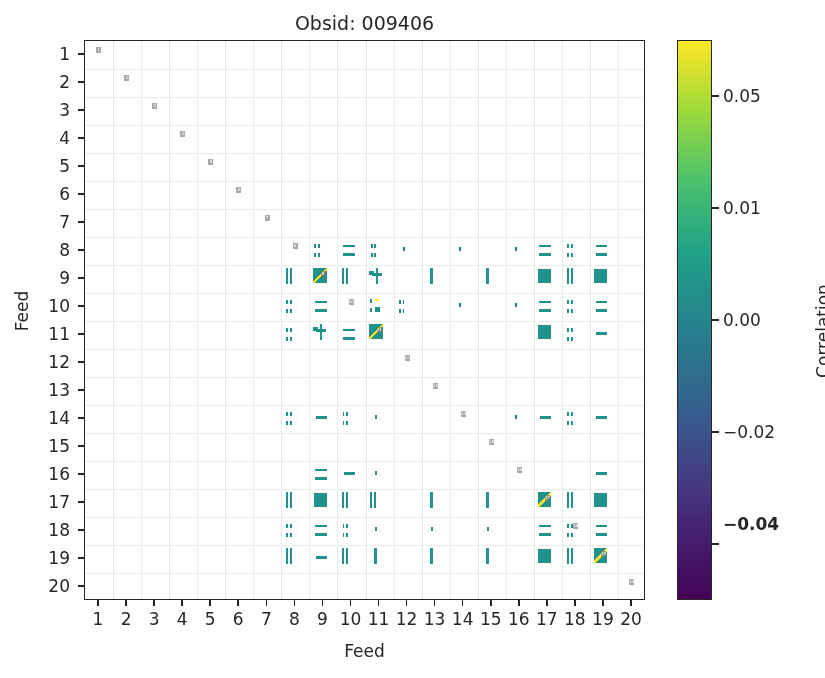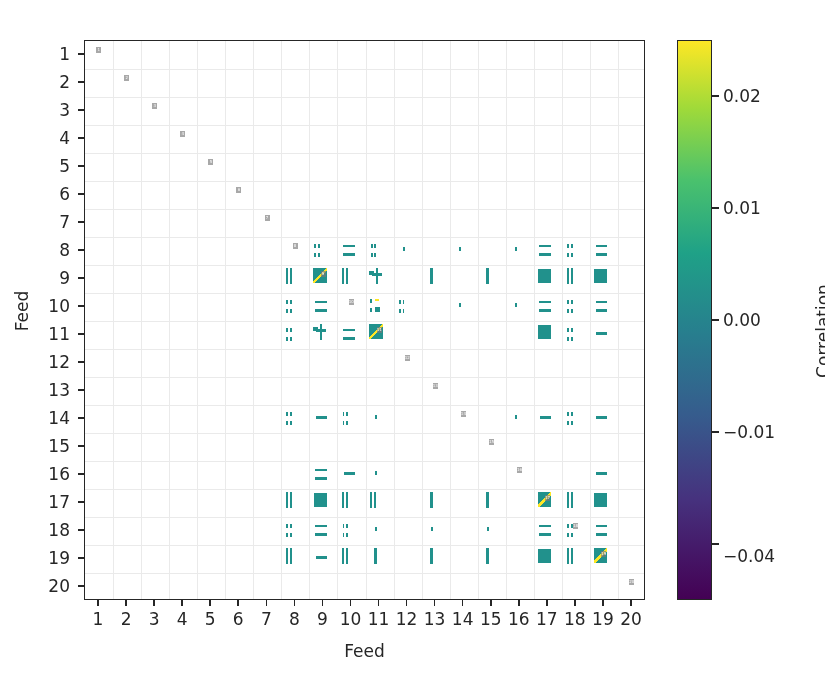--- a/index.html
+++ b/index.html
@@ -56,20 +56,21 @@
        font-size:17px;color:#262626;line-height:22px;margin-top:-11px;white-space:nowrap;}
   #cblabel{position:absolute;left:733px;top:320px;width:180px;text-align:center;
            font-size:17px;color:#262626;line-height:22px;
            transform:rotate(-90deg);transform-origin:center center;}
 </style>
 </head>
 <body>
 
 <div id="fig">
 
+  <div id="title">Obsid: 009406</div>
 
   <div id="axes">
     <div id="plotclip">
         <div class="gridv" style="left: 28.05px;"></div>
         <div class="gridh" style="top: 28px;"></div>
         <div class="gridv" style="left: 56.1px;"></div>
         <div class="gridh" style="top: 56px;"></div>
         <div class="gridv" style="left: 84.15px;"></div>
         <div class="gridh" style="top: 84px;"></div>
         <div class="gridv" style="left: 112.2px;"></div>
@@ -380,22 +381,22 @@
       <div class="ytick" style="top: 501.2px;"></div>
       <div class="ytl" style="top: 502px;">17</div>
       <div class="ytick" style="top: 529.2px;"></div>
       <div class="ytl" style="top: 530px;">18</div>
       <div class="ytick" style="top: 557.2px;"></div>
       <div class="ytl" style="top: 558px;">19</div>
       <div class="ytick" style="top: 585.2px;"></div>
       <div class="ytl" style="top: 586px;">20</div>
     </div>
 <div class="ctick" style="top: 95.2px;"></div>
-    <div class="ctl" style="top: 96px;">0.02</div>
+    <div class="ctl" style="top: 96px;">0.05</div>
     <div class="ctick" style="top: 207.2px;"></div>
     <div class="ctl" style="top: 208px;">0.01</div>
     <div class="ctick" style="top: 319.2px;"></div>
     <div class="ctl" style="top: 320px;">0.00</div>
     <div class="ctick" style="top: 431.2px;"></div>
-    <div class="ctl" style="top: 432px;">−0.01</div>
+    <div class="ctl" style="top: 432px;">−0.02</div>
     <div class="ctick" style="top: 543.2px;"></div>
-    <div class="ctl" style="top: 556px;">−0.04</div>
+    <div class="ctl" style="top: 524px; font-weight: bold;">−0.04</div>
   </div>
 
 </body></html>

